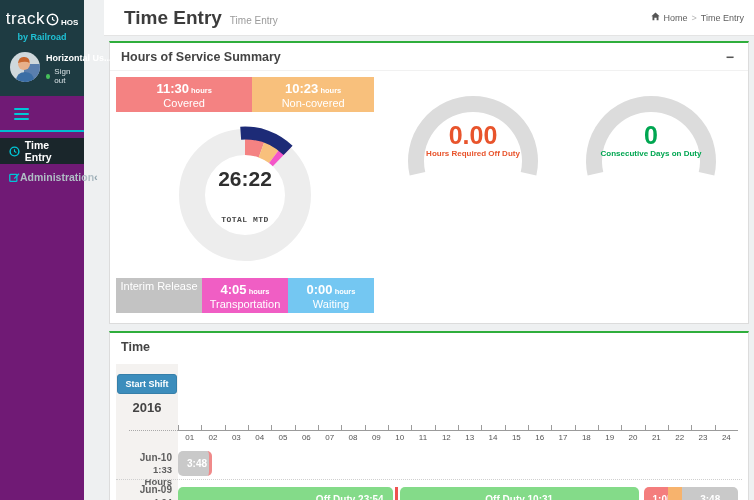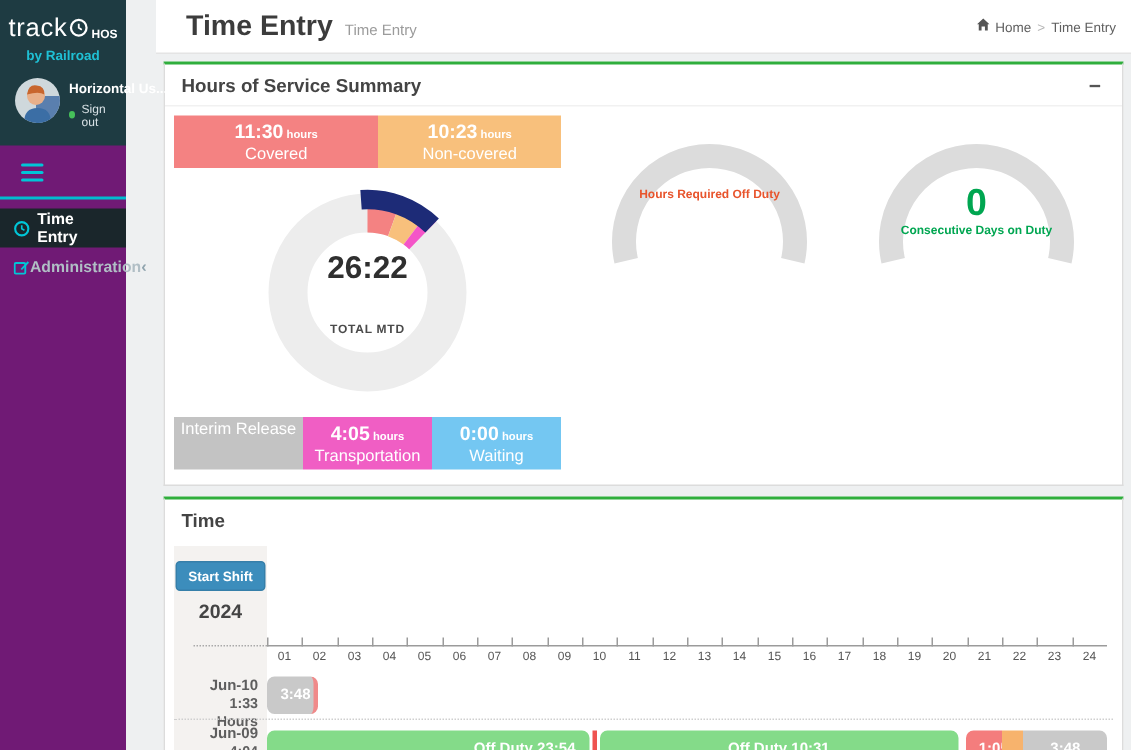--- a/index.html
+++ b/index.html
@@ -48,21 +48,21 @@
   .hos-body { display:flex; padding:6px 8px 10px 6px; }
   .hos-left { width:258px; flex:none; }
   .badge-row { display:flex; }
   .badge { color:#fff; text-align:center; padding:2px 0 3px; overflow:hidden; }
   .badge .v { font-size:13px; font-weight:bold; line-height:14px; }
   .badge .u { font-size:7.5px; font-weight:bold; }
   .badge .l { font-size:11px; line-height:12px; }
   .donut-wrap { height:166px; display:flex; align-items:center; justify-content:center; position:relative; }
   .donut-center { position:absolute; text-align:center; }
   .donut-val { font-size:21px; font-weight:bold; color:#2f2f2f; }
-  .donut-lab { font-size:8px; font-weight:bold; color:#4a4a4a; letter-spacing:.5px; margin-top:24px; }
+  .donut-lab { font-size:8px; font-weight:bold; color:#4a4a4a; letter-spacing:.5px; margin-top:24px;font-family:Liberation Mono, monospace; }
 
   .hos-right { flex:1; display:grid; grid-template-columns:1fr 1fr; grid-auto-rows:105px; padding:4px 0 0 10px; row-gap:6px; }
   .gauge-cell { position:relative; display:flex; justify-content:center; }
   .gauge-text { position:absolute; top:42px; left:0; right:0; text-align:center; }
   .gauge-val { font-size:25px; font-weight:bold; line-height:24px; }
   .gauge-lab { font-size:8px; font-weight:bold; margin-top:2px; }
   #gauge3 .gauge-val { font-size:28px; }
 
   
   .time-body { position:relative; padding:4px 6px 0; }
@@ -219,20 +219,21 @@
                 <div class="l">Waiting</div>
               </div>
             </div>
         </div>
         <div class="hos-right">
           <div class="gauge-cell" id="gauge1">
             <svg class="gauge-svg" width="158" height="100" viewBox="0 0 158 100">
                 <path d="M 23.46 92.82 A 57 57 0 1 1 134.54 92.82" stroke="#dcdcdc" stroke-width="16" fill="none"></path>
               </svg>
             <div class="gauge-text">
+              <div class="gauge-val" style="color: rgb(232, 84, 44);">0.00</div>
               <div class="gauge-lab" style="color: rgb(232, 84, 44);">Hours Required Off Duty</div>
             </div>
           </div>
           <div class="gauge-cell" id="gauge2">
             <svg class="gauge-svg" width="158" height="100" viewBox="0 0 158 100">
                 <path d="M 23.46 92.82 A 57 57 0 1 1 134.54 92.82" stroke="#dcdcdc" stroke-width="16" fill="none"></path>
               </svg>
             <div class="gauge-text">
               <div class="gauge-val" style="color: rgb(0, 166, 81);">0</div>
               <div class="gauge-lab" style="color: rgb(0, 166, 81);">Consecutive Days on Duty</div>
@@ -245,21 +246,21 @@
 
     <div class="panel">
       <div class="panel-hdr" style="border-bottom:none;">
         <span class="panel-title">Time</span>
       </div>
       <div class="time-body">
         <div class="lbl-col-bg"></div>
         <div class="tl-head">
           <div class="tl-lbl">
             <button class="start-shift">Start Shift</button>
-            <div class="tl-year">2024</div>
+            <div class="tl-year">2016</div>
           </div>
           <div class="tl-plot"></div>
         </div>
         <div class="tl-axis">
           <div class="tl-lbl">
               <div class="axis-stub"></div>
             </div>
           <div class="tl-plot" id="axis-plot">
               <div class="axis-line"></div>
               <div class="tick" style="left: 0%;"></div>

